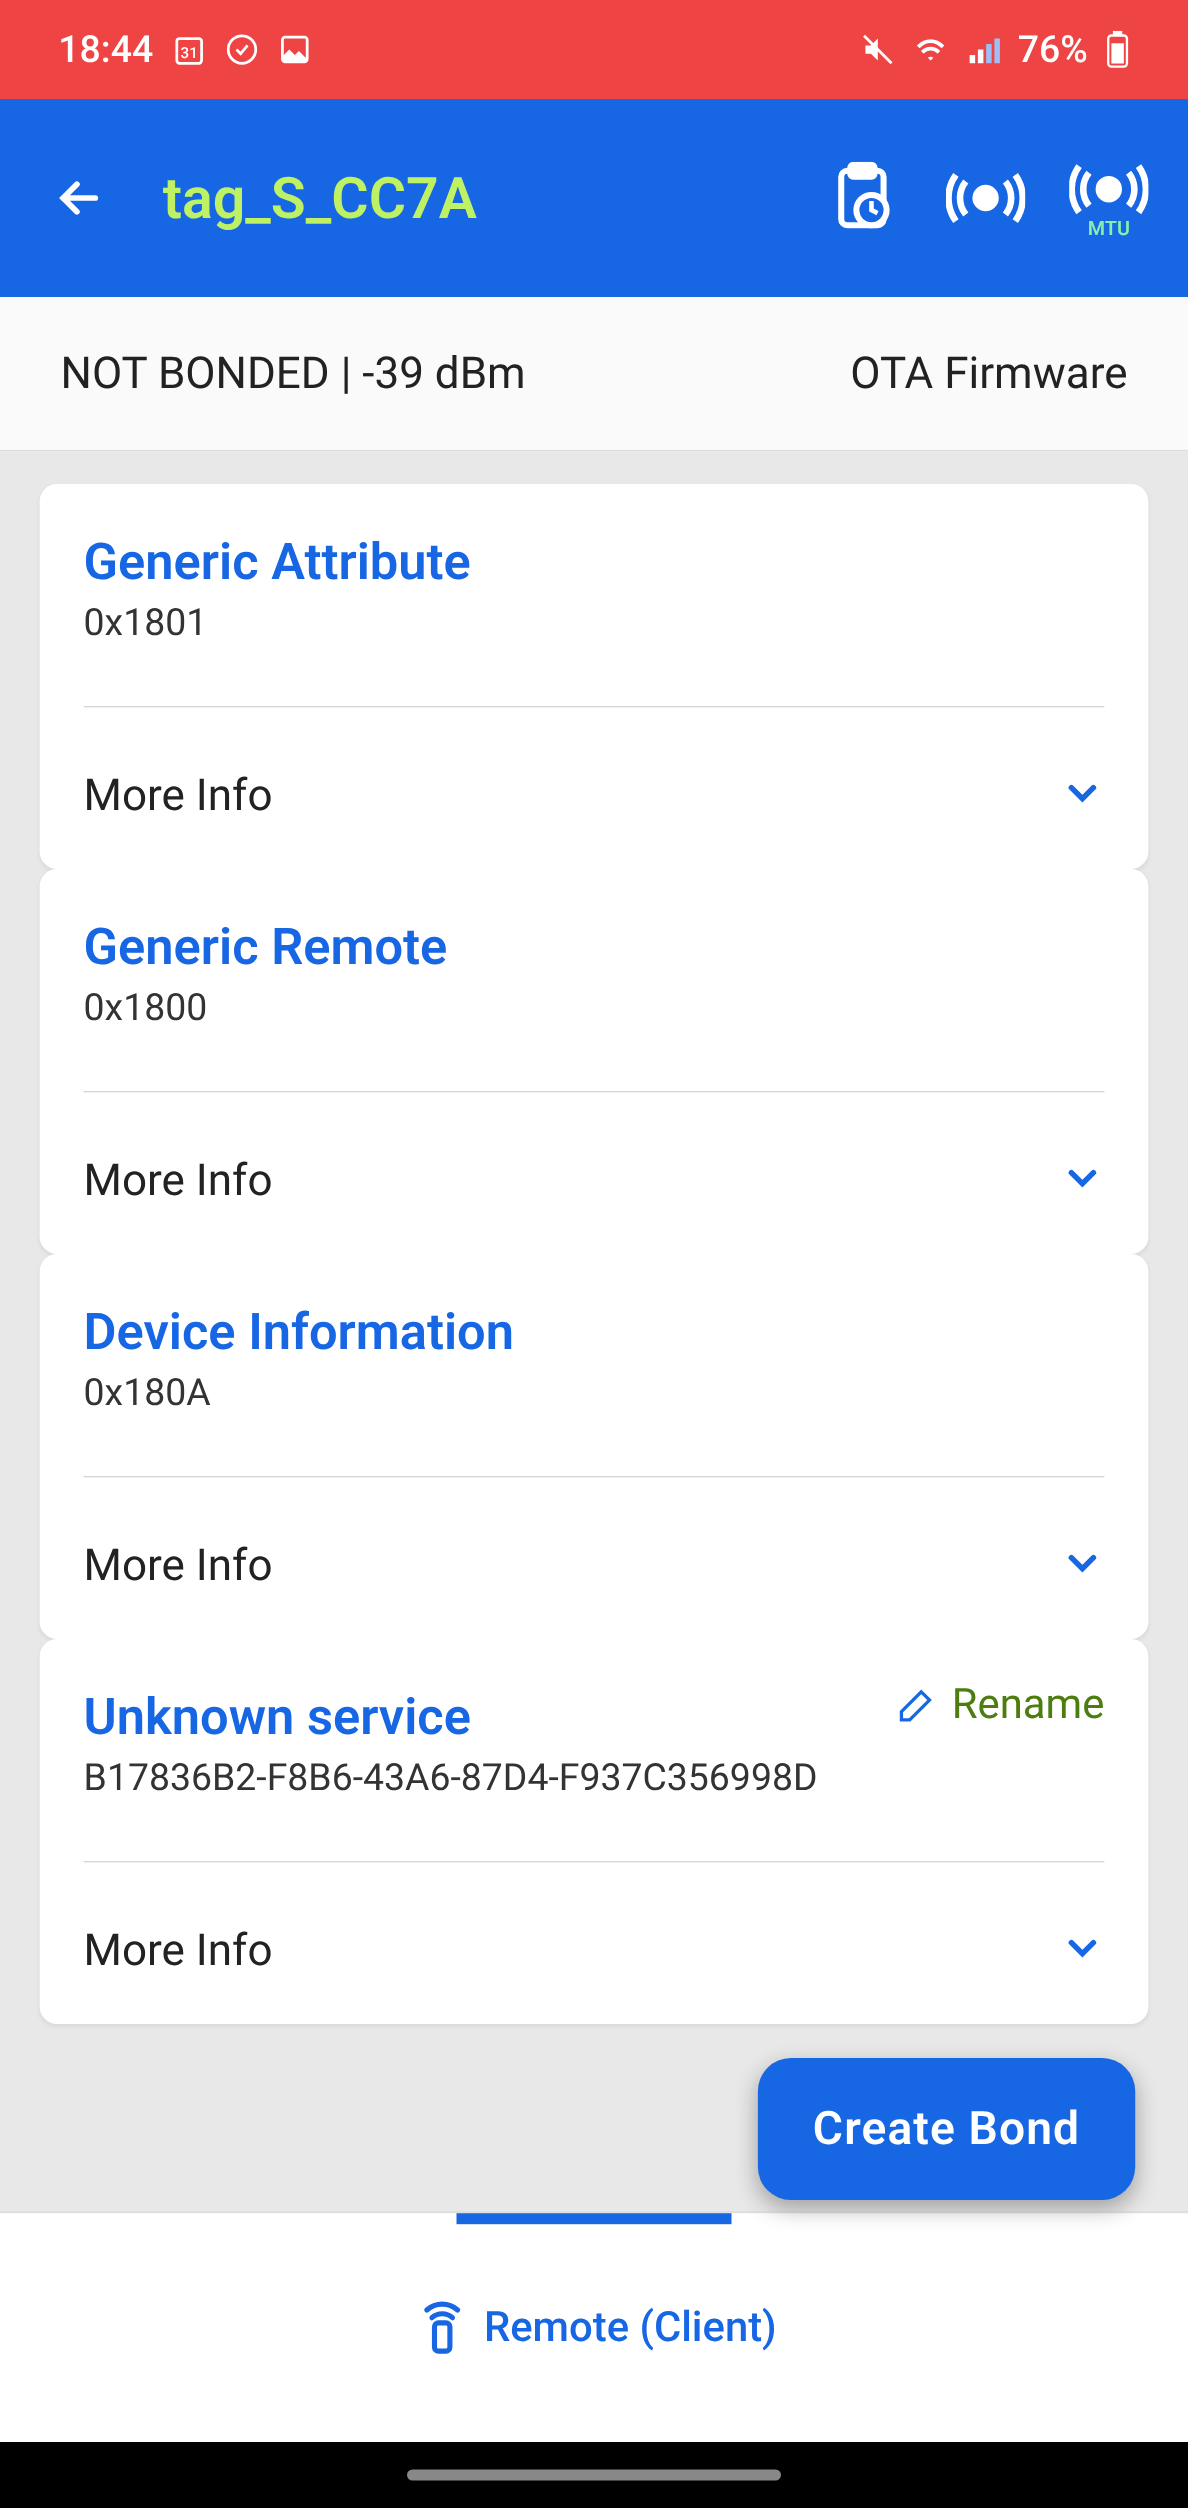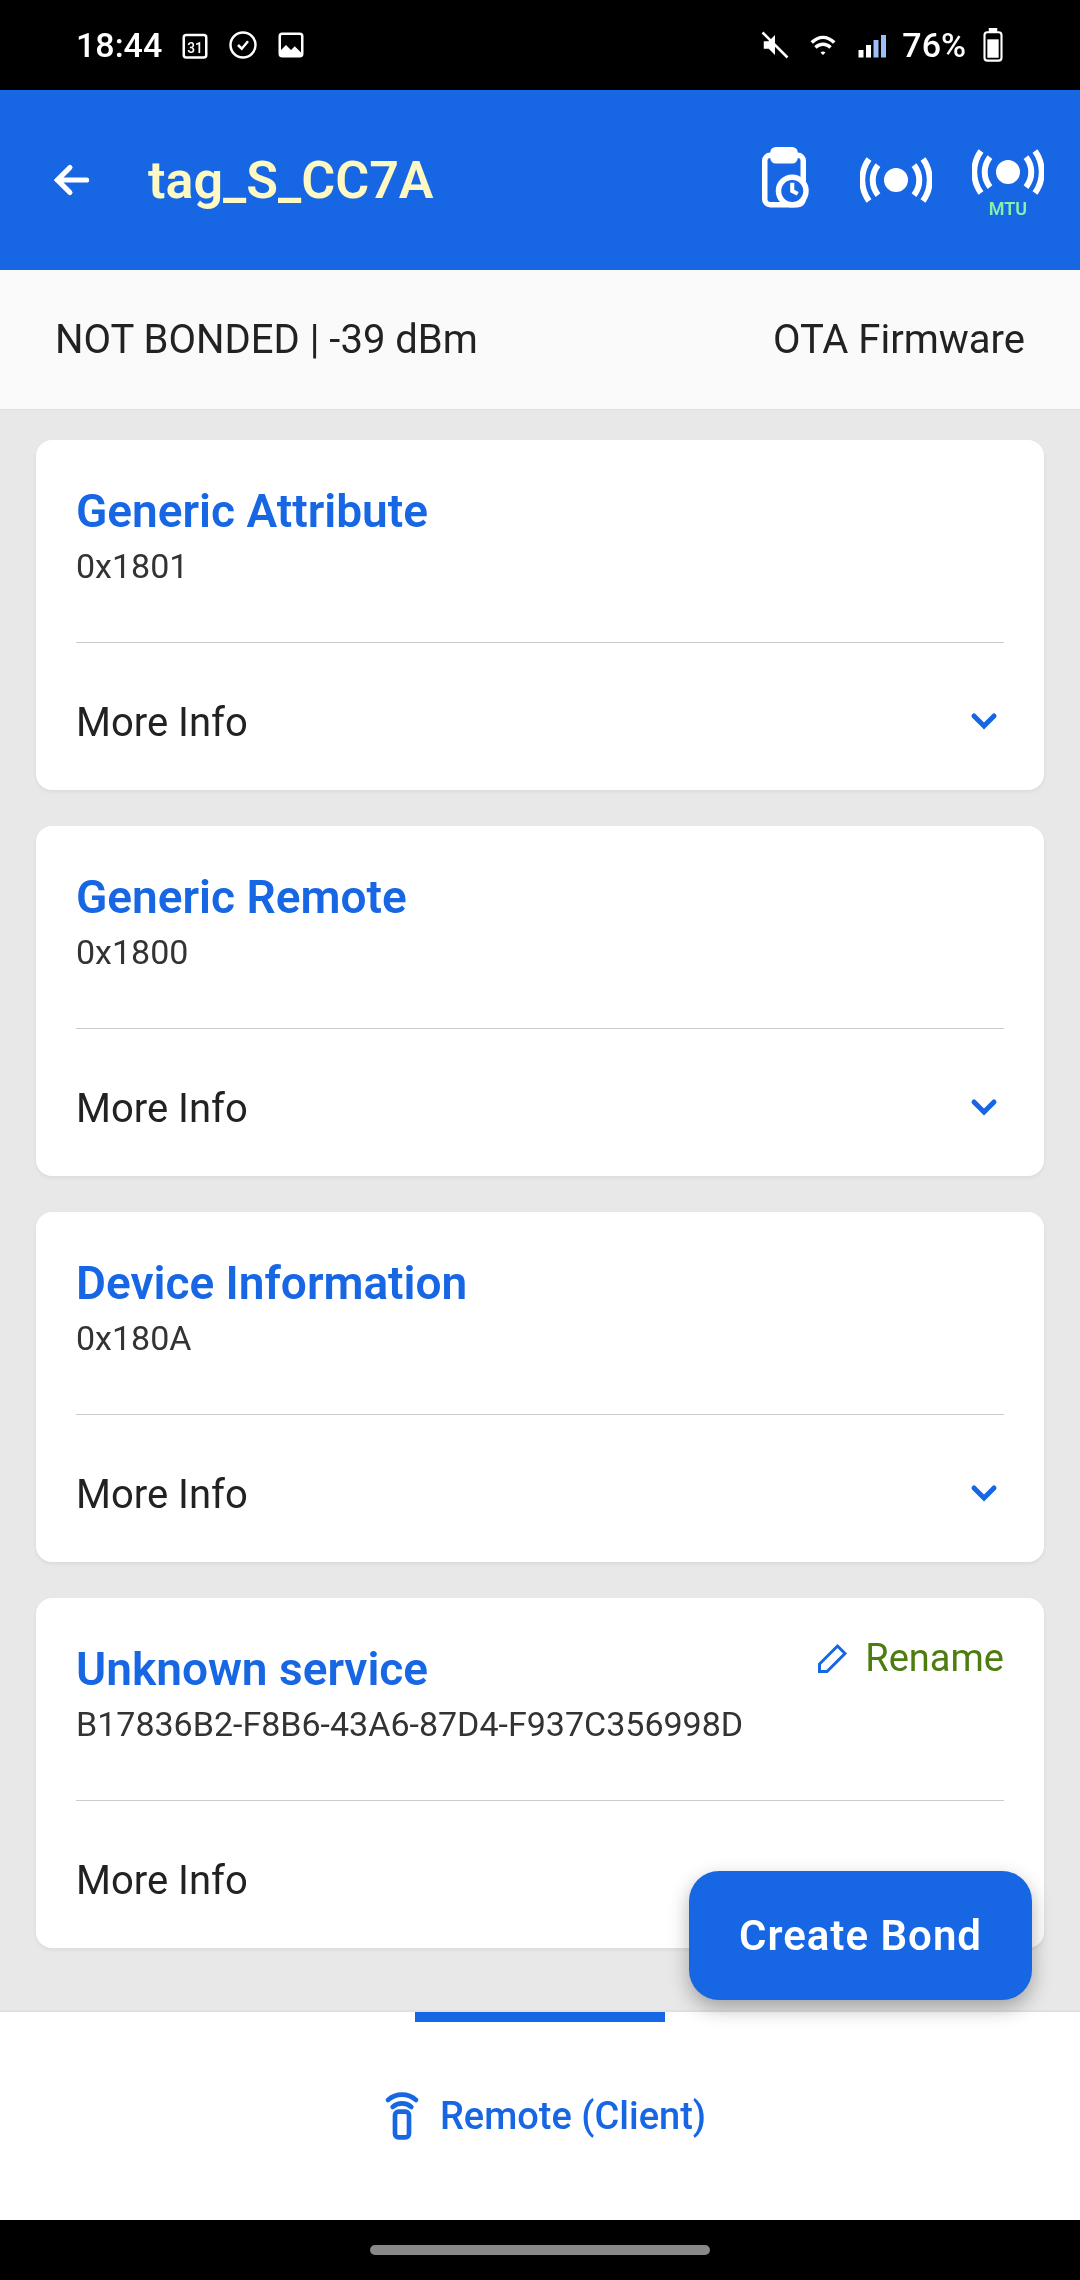--- a/index.html
+++ b/index.html
@@ -12,25 +12,25 @@
     width: 1080px;
     height: 2280px;
     background: #e8e8e8;
     display: flex;
     flex-direction: column;
     overflow: hidden;
     position: relative;
   }
   .statusbar {
     height: 90px;
-    background: #000000;
+    background: #ef4444;
     display: flex;
     justify-content: space-between;
     align-items: center;
-    padding: 0 76px;
+    padding: 0 53px;
     color: #fff;
     font-size: 34px;
     font-weight: 500;
   }
   .statusbar-left {
     display: flex;
     align-items: center;
     gap: 18px;
   }
   .statusbar-right {
@@ -46,21 +46,21 @@
   .appbar {
     height: 180px;
     background: #1766e3;
     display: flex;
     align-items: center;
     padding: 0 36px;
     gap: 40px;
   }
   .appbar-title {
     flex: 1;
-    color: #fef9c3;
+    color: #bef264;
     font-size: 52px;
     font-weight: 600;
   }
   .appbar-icon {
     width: 72px;
     display: flex;
     align-items: center;
     justify-content: center;
   }
   .subheader {
@@ -73,21 +73,20 @@
     font-size: 40px;
     color: #222;
     border-bottom: 1px solid #ddd;
   }
   .content {
     flex: 1;
     overflow-y: auto;
     padding: 30px 36px 0 36px;
     display: flex;
     flex-direction: column;
-    gap: 36px;
   }
   .card {
     background: #fff;
     border-radius: 16px;
     padding: 44px 40px 44px 40px;
     box-shadow: 0 2px 4px rgba(0,0,0,0.06);
     position: relative;
   }
   .card-title {
     color: #1766e3;

